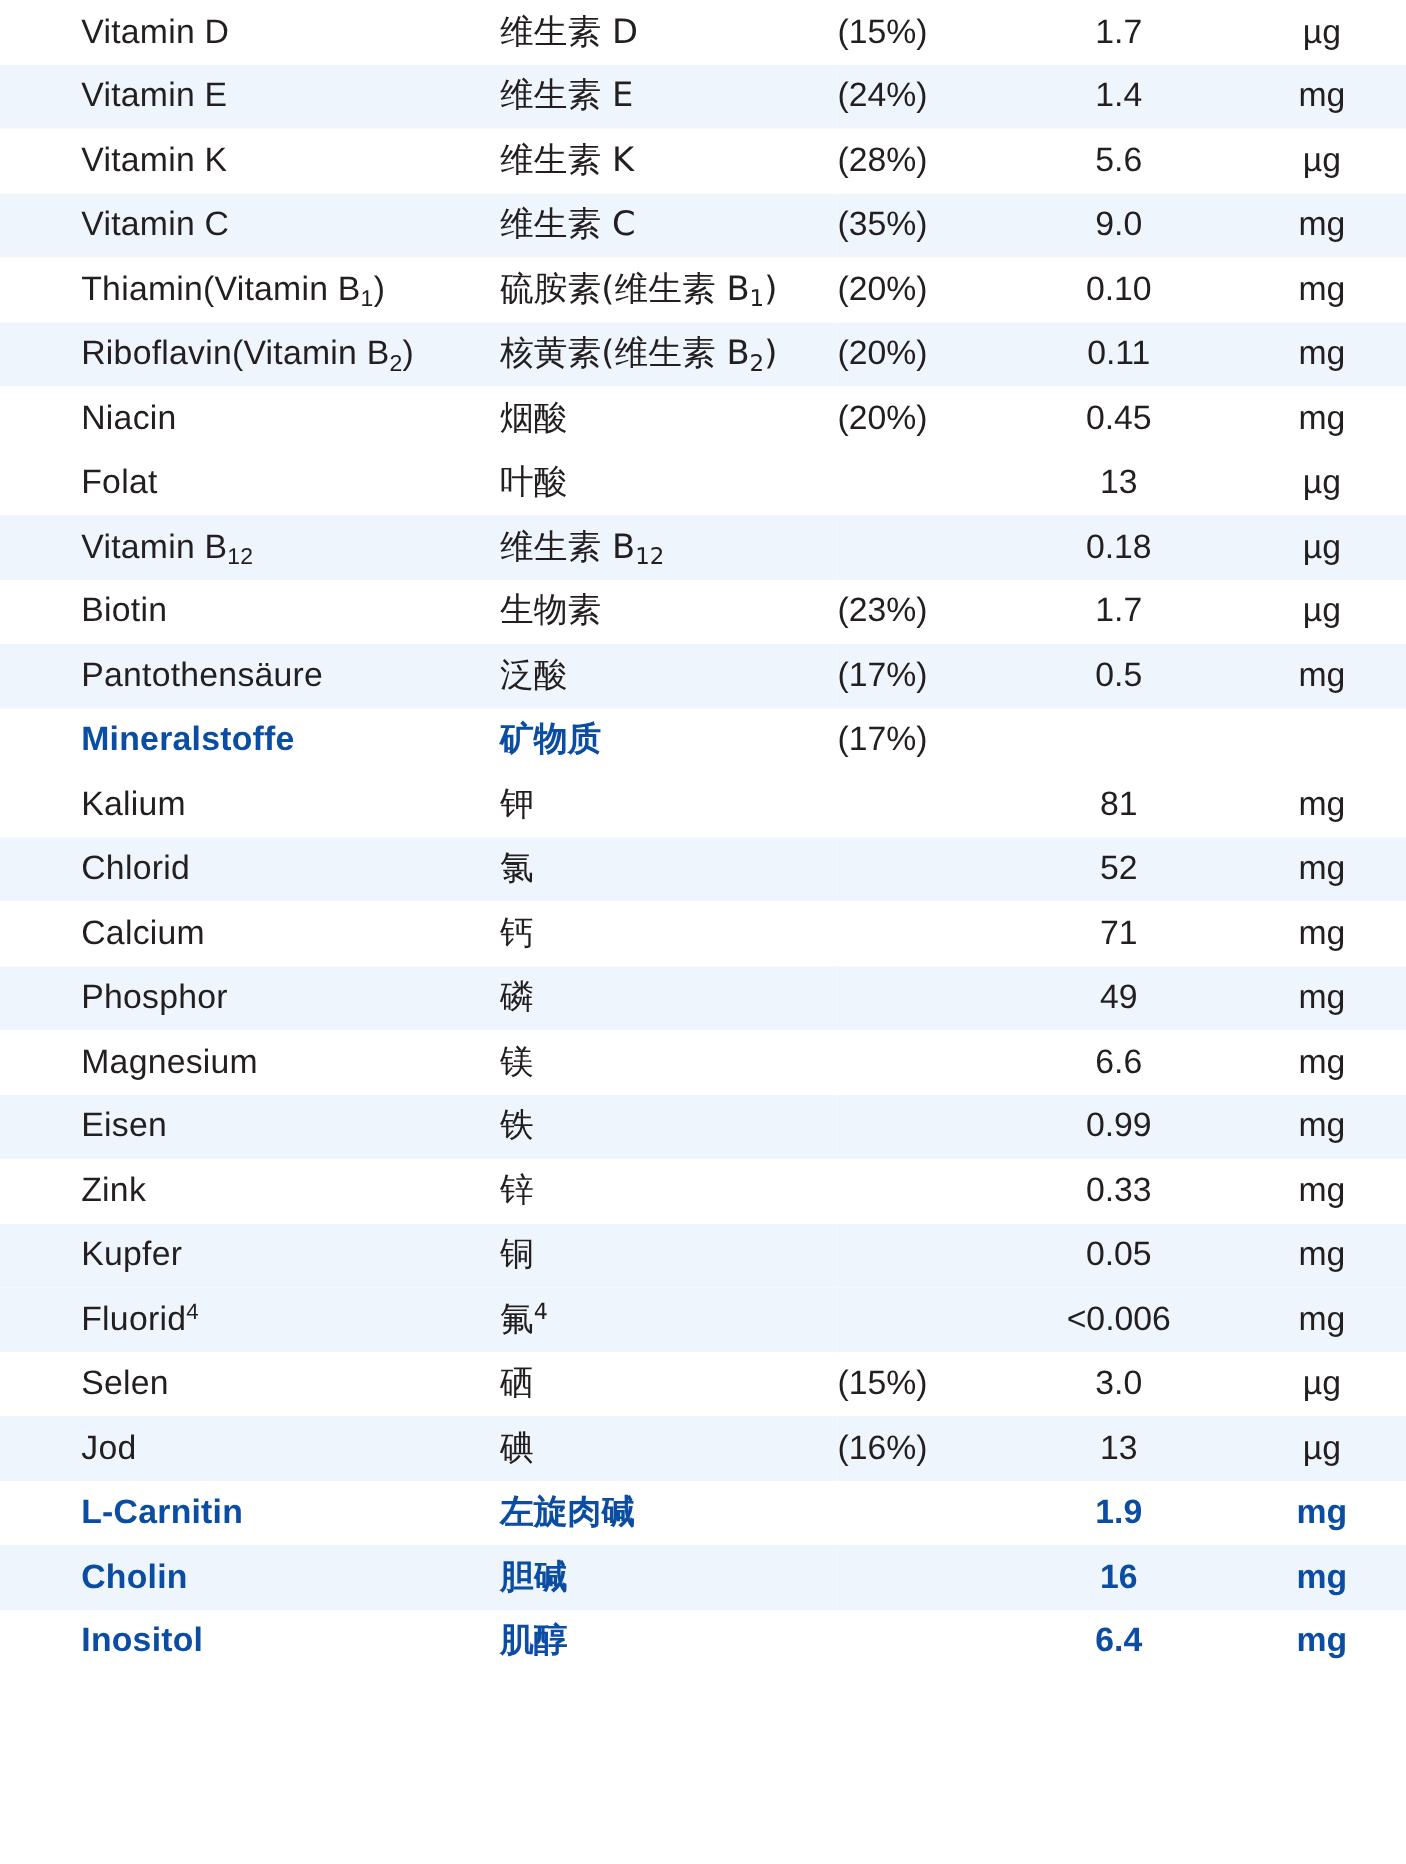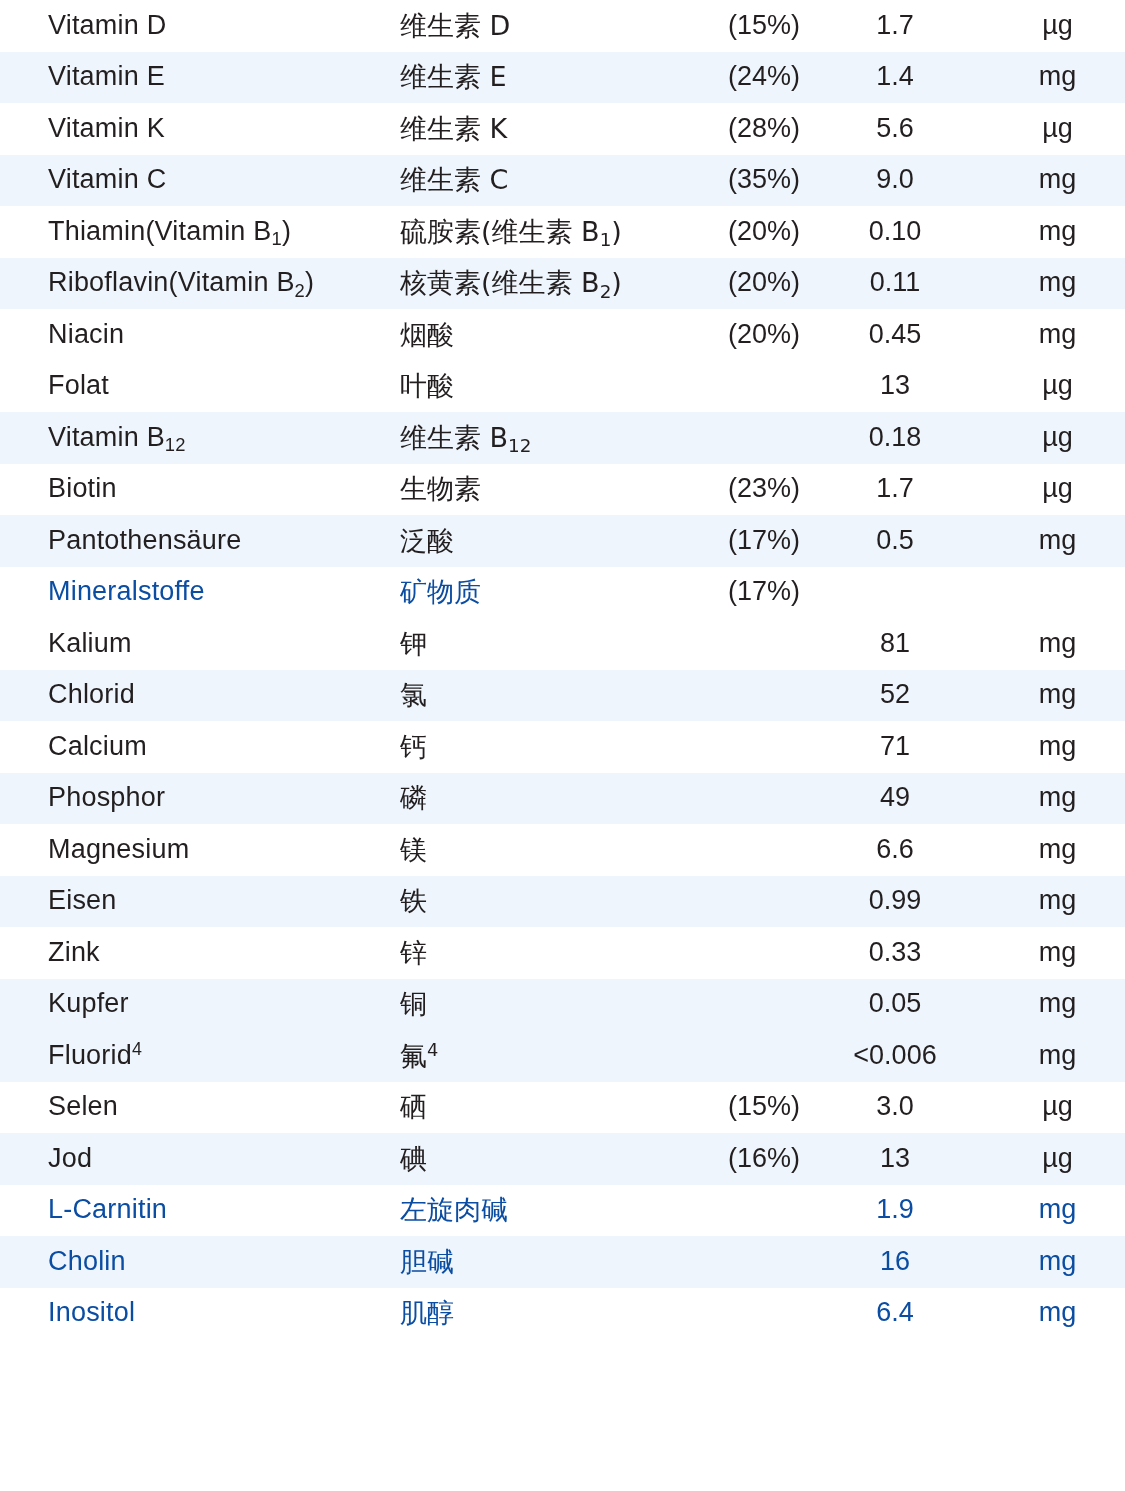--- a/index.html
+++ b/index.html
@@ -32,42 +32,41 @@
 
   .nutrition-table td {
     padding: 0 0 0 0;
     vertical-align: middle;
     font-size: 27px;
     color: #231f20;
     line-height: 1.1;
     white-space: nowrap;
   }
   td.de {
-    padding-left: 48px;
+    padding-left: 65px;
     letter-spacing: 0.2px;
   }
   td.zh {
     padding-left: 0px;
   }
   td.pct {
-    text-align: right;
     padding-right: 20px;
     color: #231f20;
   }
   td.val {
     text-align: center;
     padding-right: 30px;
   }
   td.unit {
     text-align: center;
     padding-right: 10px;
   }
   tr.highlight td {
     color: #0b4da2;
-    font-weight: normal;
+    font-weight: bold;
   }
   tr.highlight td.pct {
     color: #231f20;
     font-weight: normal;
   }
   sub {
     font-size: 0.68em;
     vertical-align: baseline;
     position: relative;
     top: 0.28em;

